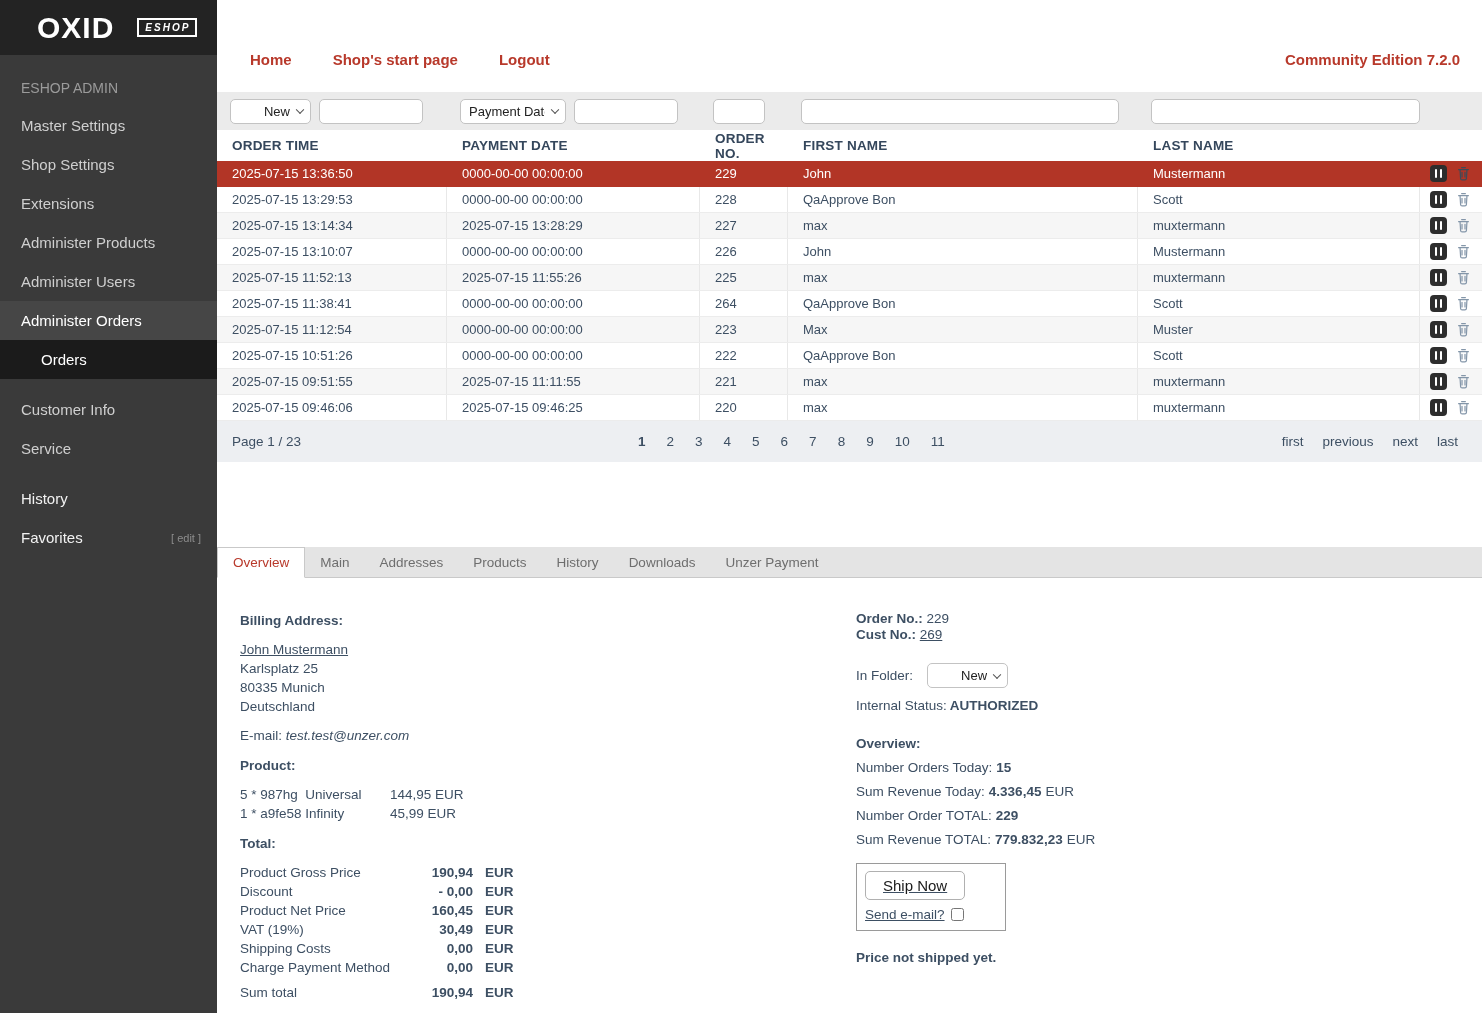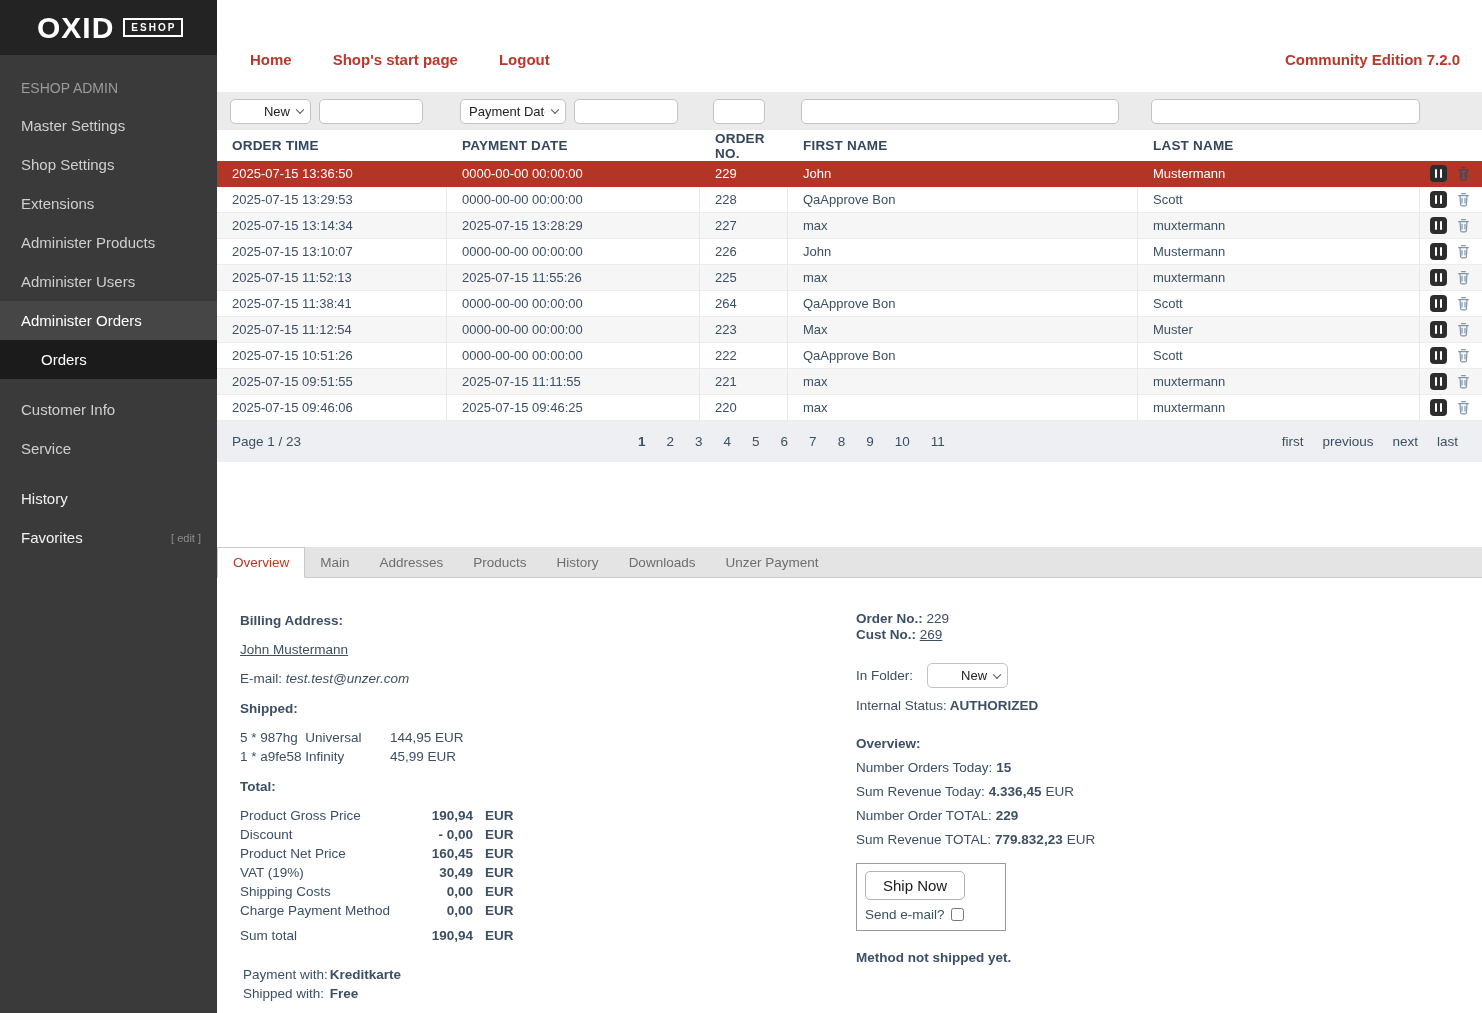--- a/index.html
+++ b/index.html
@@ -14,21 +14,21 @@
     --tabbar-bg:#e4e4e4;
   }
   *{margin:0;padding:0;box-sizing:border-box;}
   html,body{width:1482px;height:1013px;overflow:hidden;}
   body{font-family:"Liberation Sans","DejaVu Sans",sans-serif;background:#fff;position:relative;}
 
   
   .sidebar{position:absolute;left:0;top:0;width:217px;height:100%;background:var(--sidebar-bg);z-index:5;}
   .logo-bar{height:55px;background:#232323;display:flex;align-items:center;padding-left:37px;}
   .logo-text{color:#fff;font-size:30px;font-weight:bold;letter-spacing:1px;line-height:1;}
-  .logo-badge{border:2px solid #fff;color:#fff;font-size:10px;font-weight:bold;letter-spacing:2px;padding:3px 5px 2px 6px;margin-left:9px;line-height:1;}
+  .logo-badge{border:2px solid #fff;color:#fff;font-size:10px;font-weight:bold;letter-spacing:2px;padding:3px 5px 2px 6px;margin-left:23px;line-height:1;font-style:italic;}
   .admin-label{color:#9b9b9b;font-size:14px;padding:25px 0 10px 21px;}
   .side-nav{display:flex;flex-direction:column;}
   .side-item{color:#cfcfcf;font-size:15px;padding:11px 16px 11px 21px;cursor:pointer;display:flex;align-items:center;justify-content:space-between;}
   .side-item.active-parent{background:#464646;color:#fff;}
   .side-item.active-child{background:var(--sidebar-dark);color:#fff;padding-left:41px;}
   .side-item.section-gap{margin-top:11px;}
   .side-item.bright{color:#f2f2f2;}
   .side-item .extra{color:#8d8d8d;font-size:11px;}
 
   
@@ -104,21 +104,21 @@
   .info-line .lbl{font-weight:bold;}
   .cust-link{color:var(--navy);text-decoration:underline;cursor:pointer;}
   .folder-row{margin-top:21px;display:flex;align-items:center;gap:14px;}
   .folder-row .select-wrap{width:81px;}
   .status-line{margin-top:8px;}
   .status-line b{margin-left:3px;}
   .ov-heading{margin-top:19px;font-weight:bold;}
   .stat-line{margin-top:5px;}
   .stat-line .stat-val{font-weight:bold;margin-left:4px;}
   .stat-line .stat-suffix{margin-left:4px;}
-  .ship-box{margin-top:14px;border:1px solid #9a9a9a;width:150px;padding:7px 8px 6px 8px;}
+  .ship-box{margin-top:14px;border:1px solid #9a9a9a;width:150px;padding:7px 8px 6px 8px;text-decoration:underline;}
   .ship-btn{font-family:inherit;font-size:15px;color:#1a1a1a;background:#fff;border:1px solid #b0b0b0;border-radius:5px;padding:5px 17px;cursor:pointer;display:block;}
   .send-mail{margin-top:5px;display:flex;align-items:center;gap:6px;font-size:13.5px;}
   .ship-status{margin-top:17px;font-weight:bold;}
 </style>
 </head>
 <body>
 
 <div class="sidebar">
   <div class="logo-bar">
     <span class="logo-text">OXID</span>
@@ -516,27 +516,35 @@
       <div class="tab even">Downloads</div>
 
       <div class="tab odd">Unzer Payment</div>
     </div>
 
   <div class="detail">
 
     <div class="left-col">
       <div class="blk-heading">Billing Address:</div>
       <div><a class="addr-name">John Mustermann</a></div>
+      <div>
+
+          <div class="addr-line odd">Karlsplatz 25</div>
+
+          <div class="addr-line even">80335 Munich</div>
+
+          <div class="addr-line odd">Deutschland</div>
+        </div>
       <div class="email-line">
         <span>E-mail:</span>
         <span class="email-value">test.test@unzer.com</span>
       </div>
 
       <div class="product-block">
-        <div class="blk-heading">Shipped:</div>
+        <div class="blk-heading">Product:</div>
         <div>
 
             <div class="product-line odd">
               <span class="p-desc">5 * 987hg  Universal</span>
               <span class="p-price">144,95 EUR</span>
             </div>
 
             <div class="product-line even">
               <span class="p-desc">1 * a9fe58 Infinity</span>
               <span class="p-price">45,99 EUR</span>
@@ -643,17 +651,17 @@
           </div>
         </div>
 
       <div class="ship-box">
         <button class="ship-btn">Ship Now</button>
         <div class="send-mail">
           <span>Send e-mail?</span>
           <input type="checkbox" style="">
         </div>
       </div>
-      <div class="ship-status">Method not shipped yet.</div>
+      <div class="ship-status">Price not shipped yet.</div>
     </div>
 
   </div>
 </div>
 
 </body></html>

